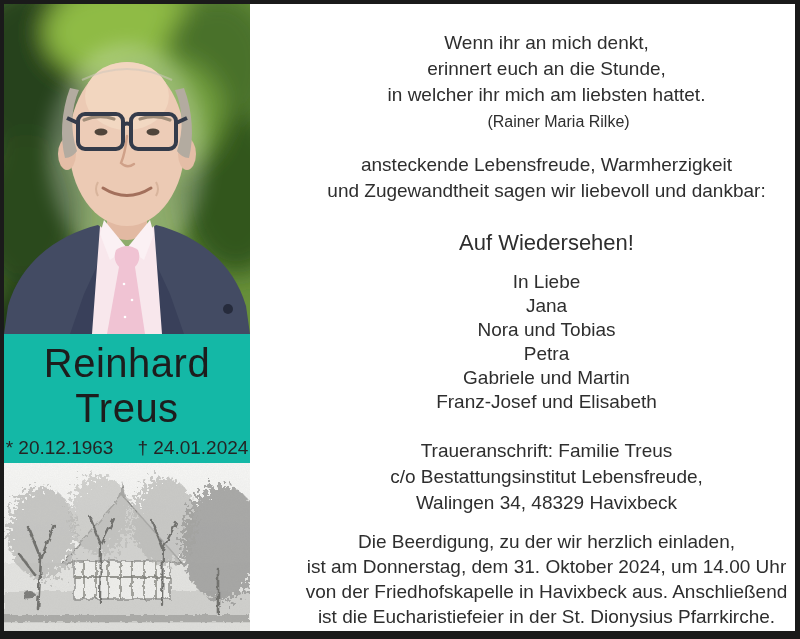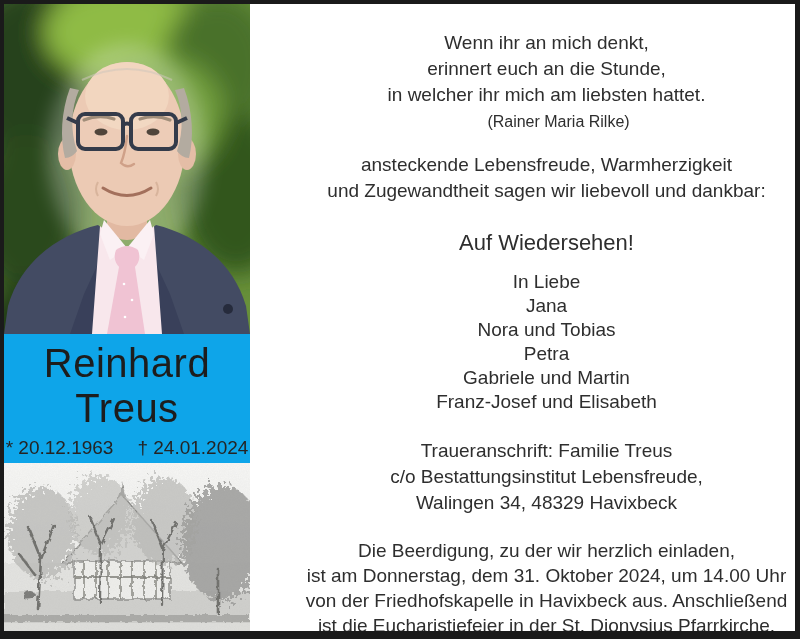--- a/index.html
+++ b/index.html
@@ -11,21 +11,21 @@
     border-width:4px 5px 8px 4px;
     background:#ffffff;
     display:flex;
     overflow:hidden;
   }
   
   .left{width:246px;flex:none;display:flex;flex-direction:column;}
   .portrait{height:330px;flex:none;line-height:0;}
   .name-panel{
     height:129px;flex:none;
-    background:#0ea5e9;
+    background:#14b8a6;
     text-align:center;
     color:#1d1d1d;
   }
   .name-line{font-size:40px;line-height:45px;letter-spacing:0.5px;}
   .name-panel .name-block{padding-top:7px;}
   .dates{
     display:flex;justify-content:center;gap:24px;
     font-size:19px;margin-top:6px;color:#242424;
   }
   .sketch{flex:1;line-height:0;background:#f4f4f2;}
@@ -36,21 +36,21 @@
     font-size:19px;
     line-height:26px;
     padding-left:48px;
   }
   .quote{margin-top:26px;}
   .quote-attribution{margin-top:4px;font-size:16px;line-height:20px;margin-left:24px;}
   .intro{margin-top:20px;}
   .farewell{margin-top:24px;font-size:22px;line-height:30px;}
   .mourners{margin-top:12px;line-height:24px;}
   .address{margin-top:24px;}
-  .funeral{margin-top:22px;line-height:25px;}
+  .funeral{margin-top:13px;line-height:25px;}
 </style>
 </head>
 <body>
 
 <div class="ad">
 
   <div class="left">
 
     <div class="portrait">
       <svg width="246" height="330" viewBox="0 0 246 330">

